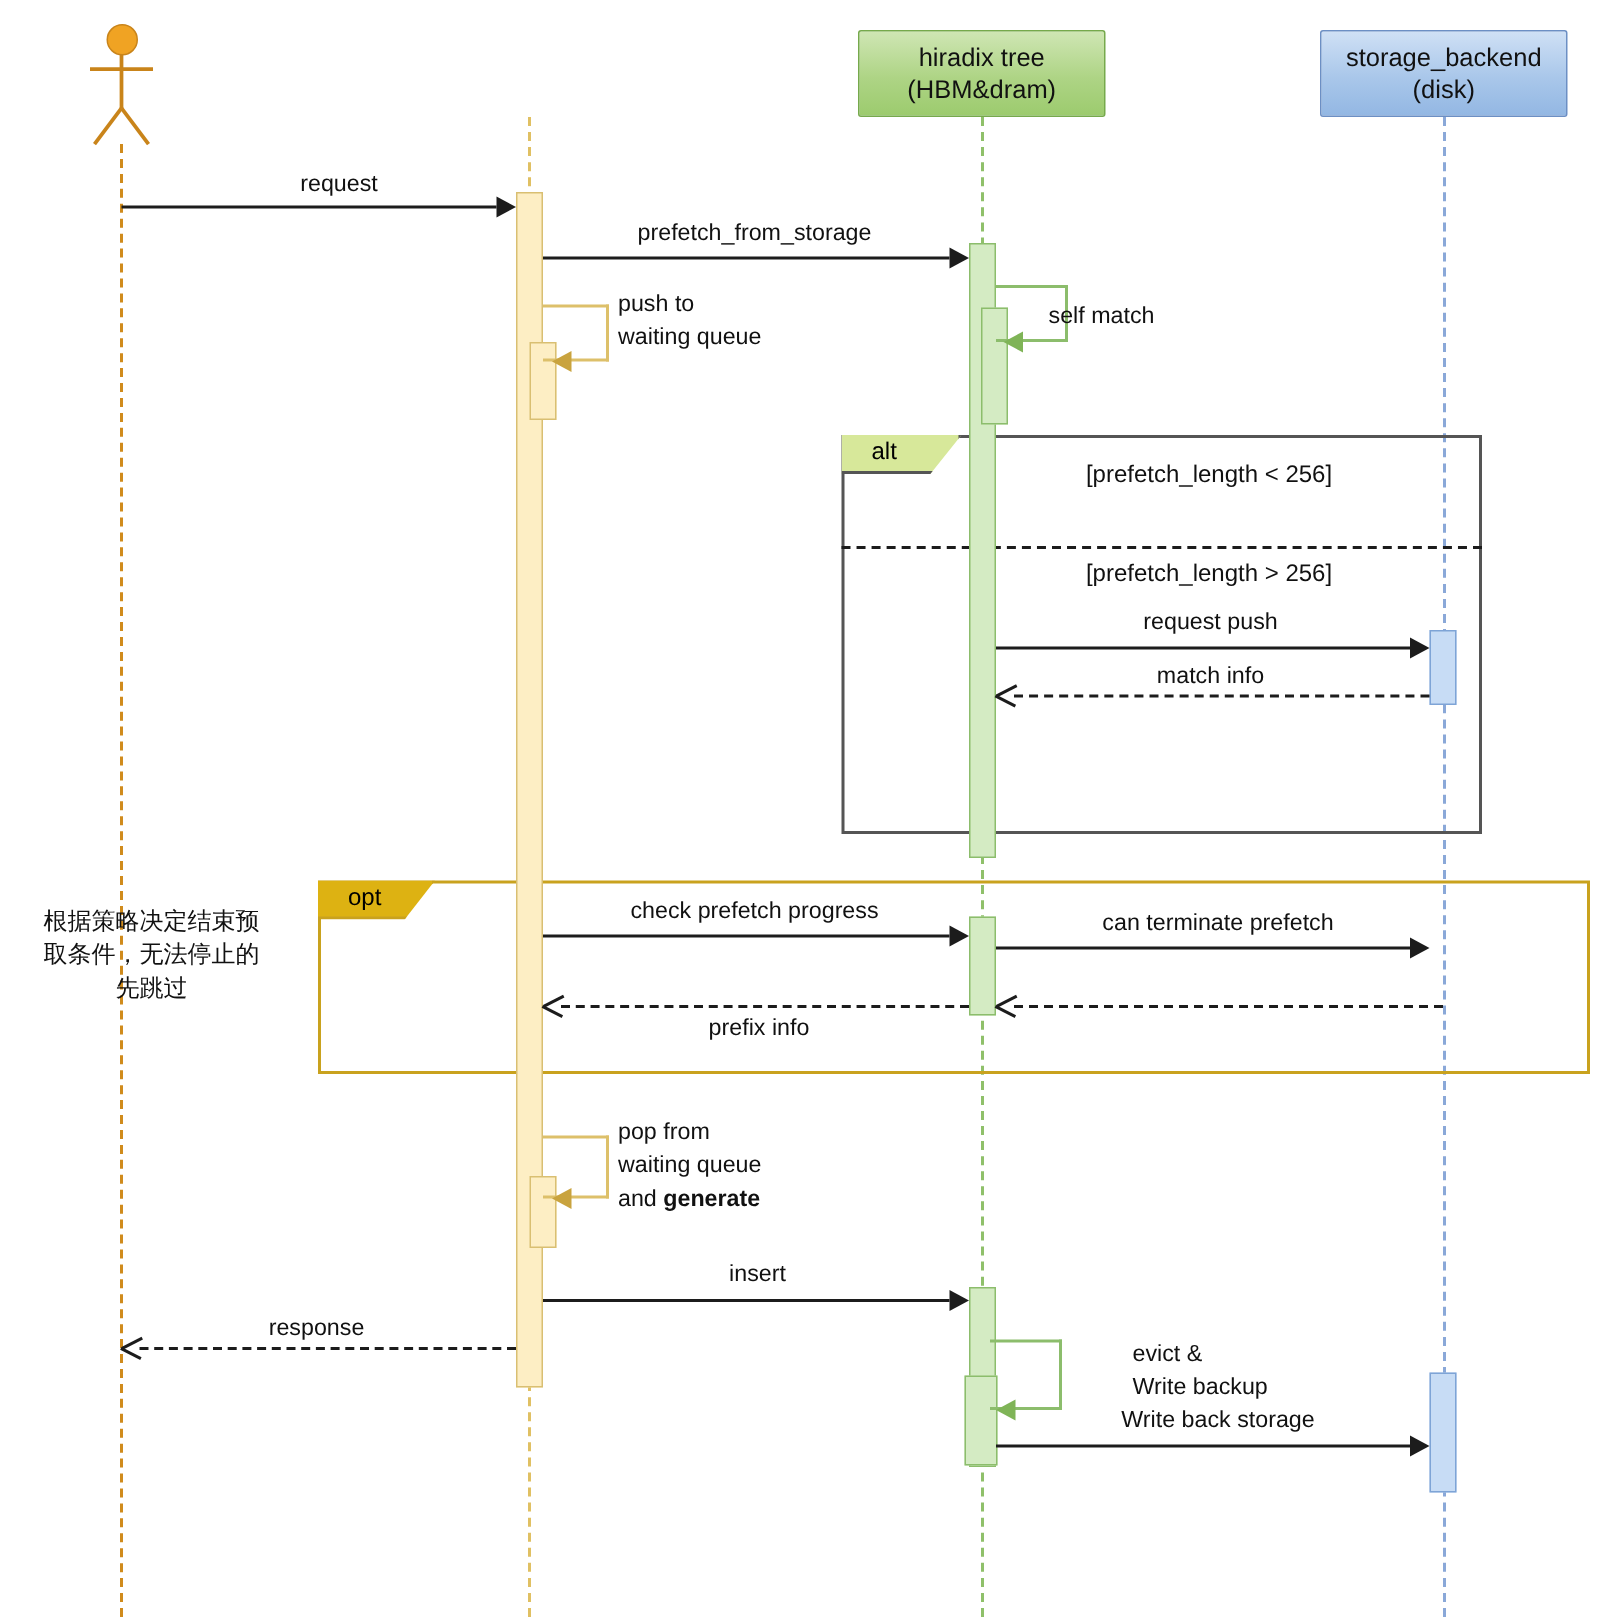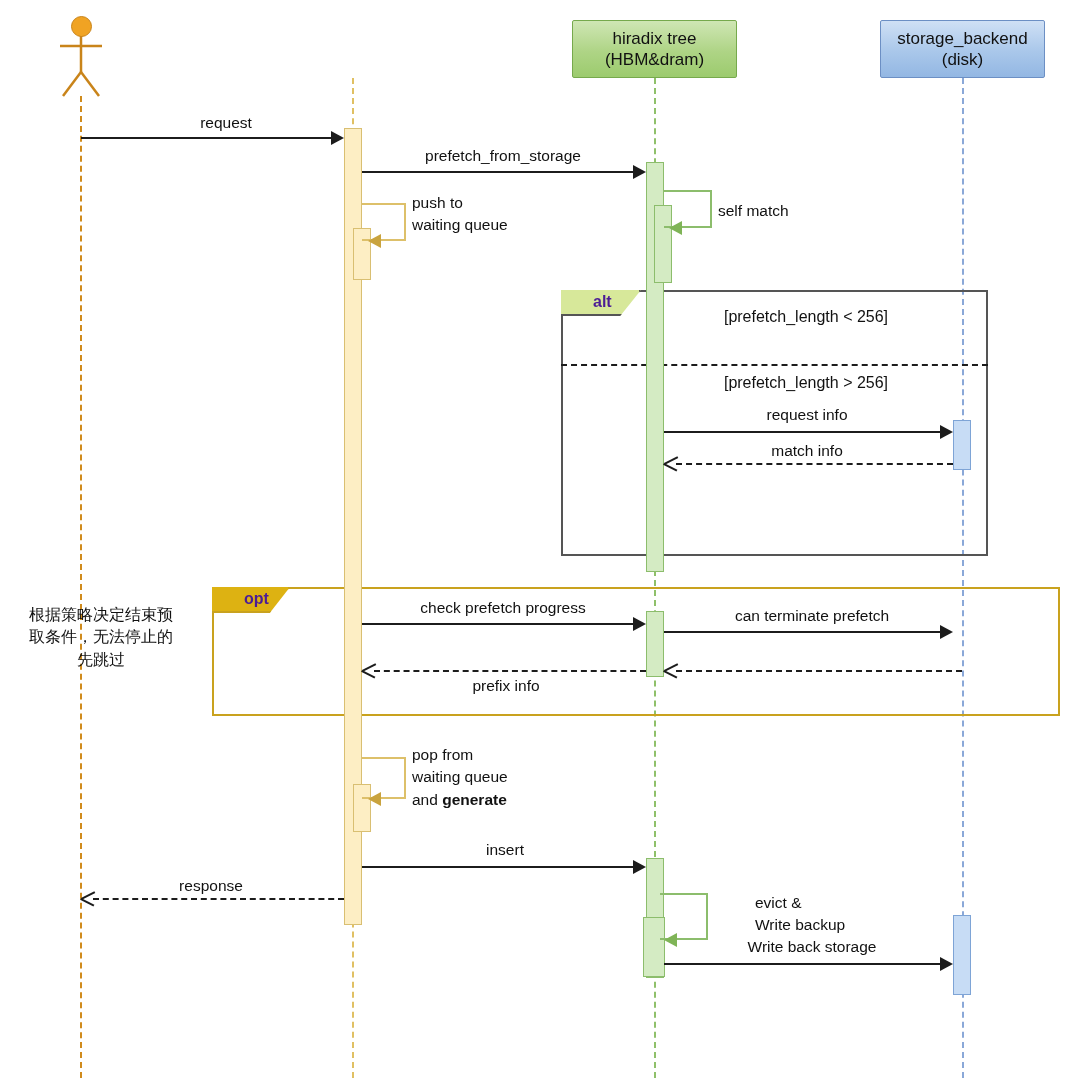--- a/index.html
+++ b/index.html
@@ -51,22 +51,22 @@
   .selfarrow{position:absolute;width:0;height:0;border-top:7px solid transparent;border-bottom:7px solid transparent;border-right:13px solid;}
   .selfarrow.y{border-right-color:#c9a33e;}
   .selfarrow.g{border-right-color:#7fb457;}
   .selflabel{position:absolute;font-size:15.5px;color:#111;line-height:1.45;white-space:nowrap;}
   .selflabel b{font-weight:bold;}
 
   
   .frag{position:absolute;box-sizing:border-box;background:transparent;}
   .frag.alt{border:2px solid #555;}
   .frag.opt{border:2px solid #c9a21e;}
-  .fragtag{position:absolute;box-sizing:border-box;font-size:16px;color:#4c1d95;
-           display:flex;align-items:center;padding-left:32px;font-weight:bold;}
+  .fragtag{position:absolute;box-sizing:border-box;font-size:16px;color:#000000;
+           display:flex;align-items:center;padding-left:20px;}
   .fragtag.alt{background:#d7e89a;border:2px solid #555;border-top:none;border-left:none;
                clip-path:polygon(0 0,100% 0,74% 100%,0 100%);}
   .fragtag.opt{background:#ddb212;border:2px solid #c9a21e;border-top:none;border-left:none;
                clip-path:polygon(0 0,100% 0,74% 100%,0 100%);}
   .fragdivider{position:absolute;height:0;border-top:2px dashed #1c1c1c;}
   .guard{position:absolute;font-size:16px;color:#111;white-space:nowrap;transform:translateX(-50%);}
   .guardwrap{position:absolute;font-size:16px;color:#111;text-align:center;line-height:1.35;}
 
   
   .sidenote{position:absolute;font-size:16px;color:#111;text-align:center;line-height:1.4;}
@@ -155,25 +155,25 @@
 
   <div class="selfloop y" style="left:362px;top:203px;width:44px;height:38px;"></div>
   <div class="selfarrow y" style="left:368px;top:234px;"></div>
   <div class="selflabel" style="left:412px;top:192px;">
     <span>push to</span><br>
     <span>waiting queue</span>
   </div>
 
   <div class="selfloop g" style="left:664px;top:190px;width:48px;height:38px;"></div>
   <div class="selfarrow g" style="left:669px;top:221px;"></div>
-  <div class="selflabel" style="left:718px;top:200px;">self match</div>
+  <div class="selflabel" style="left:699px;top:200px;">self match</div>
 
   <div class="msg solid" style="left:664px;top:431px;width:281px;"></div>
   <div class="arrowR" style="left:940px;top:425px;"></div>
-  <div class="mlabel ctr" style="left:807px;top:406px;">request info</div>
+  <div class="mlabel ctr" style="left:807px;top:406px;">request push</div>
 
   <div class="msg dash" style="left:676px;top:463px;width:277px;"></div>
   <div class="arrowLopen" style="left:664px;top:456px;"></div>
   <div class="mlabel ctr" style="left:807px;top:442px;">match info</div>
 
   <div class="msg solid" style="left:362px;top:623px;width:271px;"></div>
   <div class="arrowR" style="left:633px;top:617px;"></div>
   <div class="mlabel ctr" style="left:503px;top:599px;">check prefetch progress</div>
 
   <div class="msg solid" style="left:664px;top:631px;width:281px;"></div>

